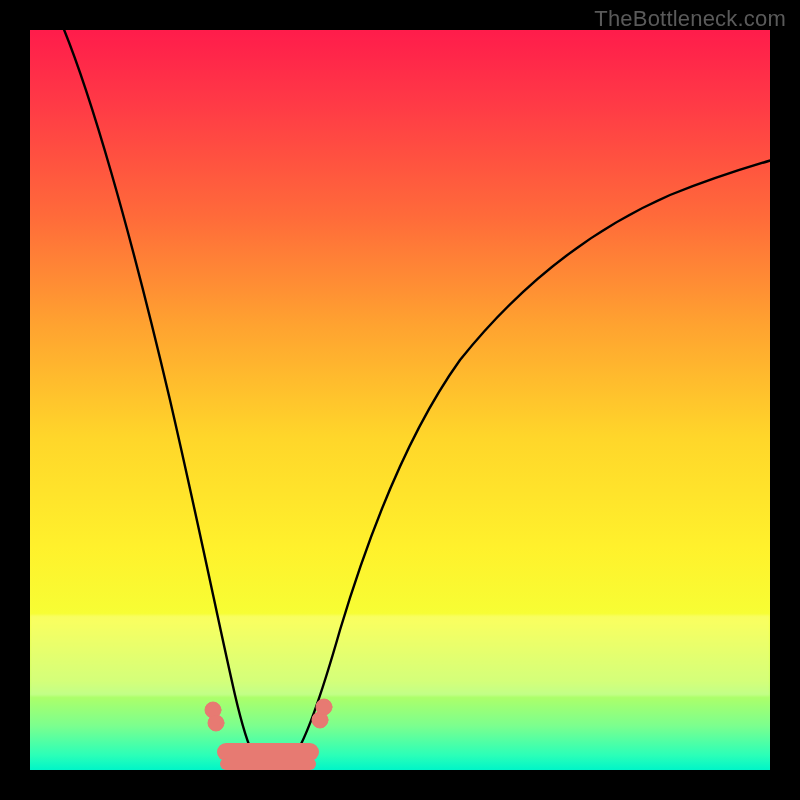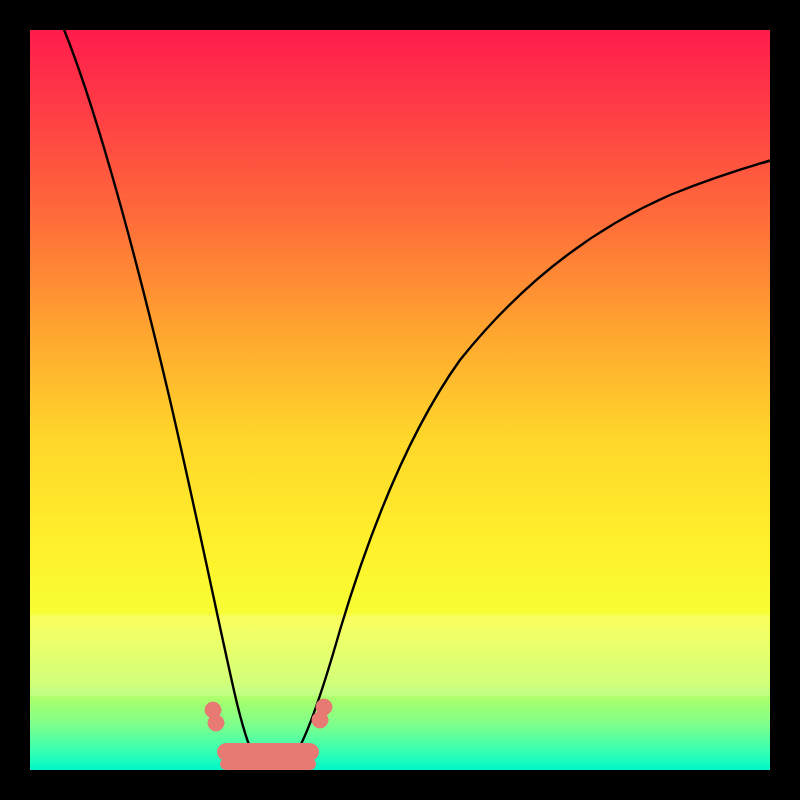--- a/index.html
+++ b/index.html
@@ -102,13 +102,14 @@
 
         <path d="M 196 722 L 280 722" stroke-width="18"></path>
         <path d="M 196 734 L 280 734" stroke-width="12"></path>
 
         <circle cx="290" cy="690" r="8"></circle>
         <circle cx="294" cy="677" r="8"></circle>
       </g>
     </svg>
   </div>
 
+  <div class="watermark">TheBottleneck.com</div>
 </div>
 
 </body></html>

